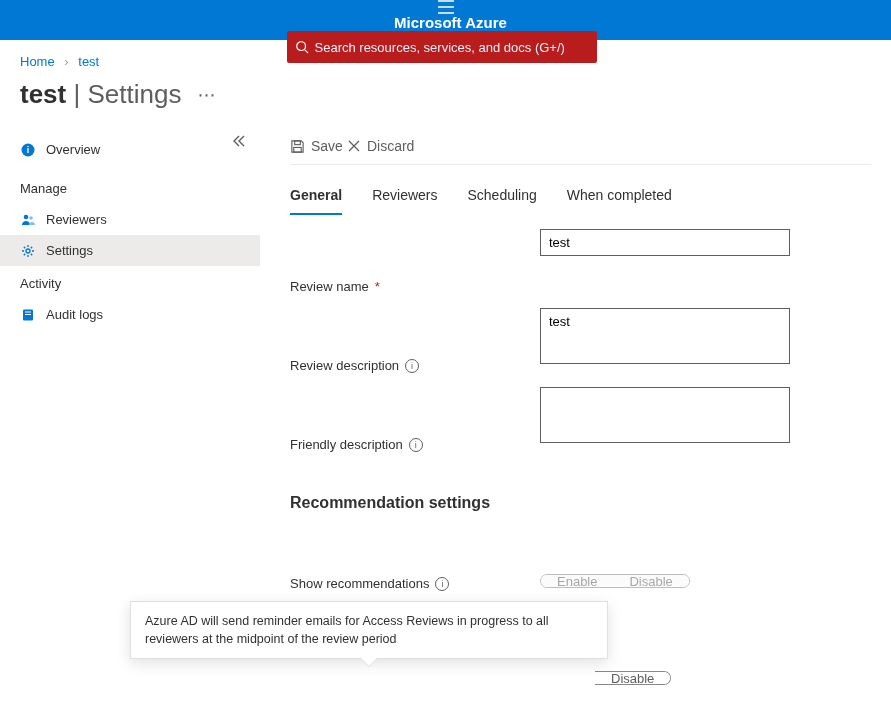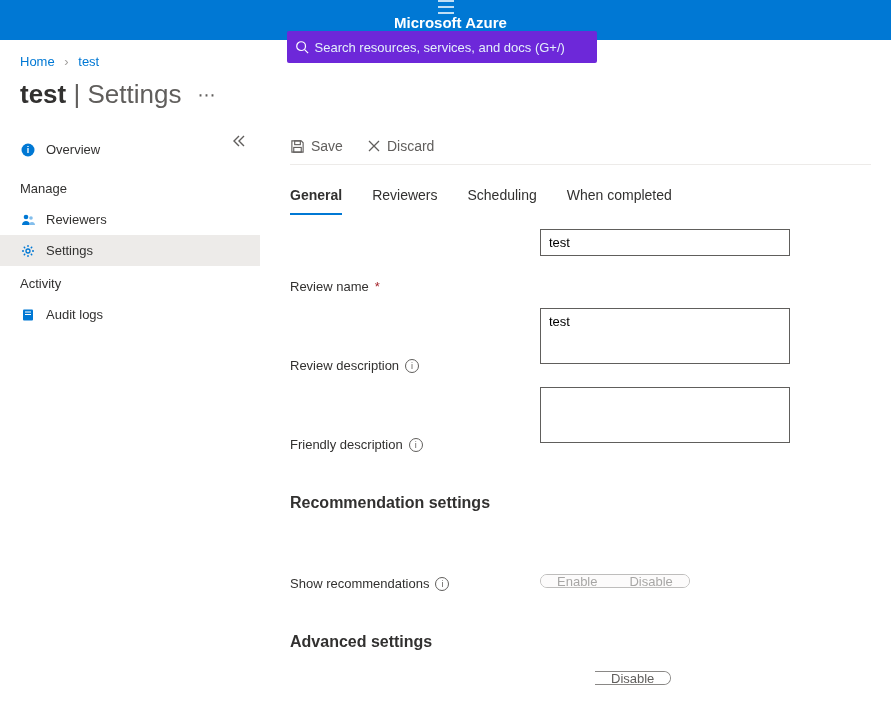--- a/index.html
+++ b/index.html
@@ -3,21 +3,21 @@
 <meta charset="utf-8">
 <style>
   * { box-sizing: border-box; margin: 0; padding: 0; font-family: "Segoe UI", -apple-system, sans-serif; }
   body { font-size: 13px; color: #323130; background: #fff; width: 891px; }
 
   
   .topbar { height: 40px; background: #0078d4; display: flex; align-items: center; color: #fff; flex-direction: column; }
   .hamburger { width: 48px; display: flex; align-items: center; justify-content: center; cursor: pointer; }
   .brand { font-size: 15px; font-weight: 600; padding-left: 10px; }
   .topbar-spacer { flex: 1; }
-  .search-wrap { width: 310px; height: 28px; background: #6d28d9; border-radius: 2px; display: flex; align-items: center; margin-right: 8px; padding: 16px 8px; gap: 6px; }
+  .search-wrap { width: 310px; height: 28px; background: #b91c1c; border-radius: 2px; display: flex; align-items: center; margin-right: 8px; padding: 16px 8px; gap: 6px; }
   .search-wrap input { flex:1; background: transparent; border: none; outline: none; color: #fff; font-size: 13px; }
   .search-wrap input::placeholder { color: #e3f0fb; }
 
   
   .breadcrumb { padding: 14px 20px 8px; font-size: 13px; color: #605e5c; }
   .breadcrumb a { color: #0078d4; text-decoration: none; }
   .breadcrumb .sep { color: #a19f9d; padding: 0 6px; }
 
   
   .page-title-row { padding: 2px 20px 20px; display: flex; align-items: center; gap: 12px; }
@@ -29,21 +29,21 @@
   .content { display: flex; }
   .sidebar { width: 260px; padding: 0 0 0 0; position: relative; }
   .collapse-caret { position: absolute; top: 4px; right: 14px; cursor: pointer; color: #605e5c; }
   .side-section { padding: 4px 0 6px; }
   .side-heading { font-size: 13px; font-weight: 400; color: #323130; padding: 10px 20px 8px; }
   .side-item { display: flex; align-items: center; gap: 10px; padding: 8px 20px; font-size: 13px; color: #323130; cursor: pointer; }
   .side-item.active { background: #edebe9; }
   .side-item .icon { width: 16px; display: inline-flex; align-items: center; justify-content: center; }
 
   .main { flex: 1; padding: 0 20px 40px 30px; }
-  .toolbar { display: flex; gap: 24px; padding: 8px 0 10px; border-bottom: 1px solid #edebe9; text-align: center; }
+  .toolbar { display: flex; gap: 4px; padding: 8px 0 10px; border-bottom: 1px solid #edebe9; text-align: center; }
   .tool-btn { display: inline-flex; align-items: center; gap: 6px; color: #605e5c; cursor: pointer; font-size: 14px; }
 
   .tabs { display: flex; gap: 30px; padding: 16px 0 0; border-bottom: none; }
   .tab { padding: 6px 0 10px; font-size: 14px; color: #323130; cursor: pointer; }
   .tab.active { font-weight: 600; border-bottom: 2px solid #0078d4; }
 
   .form-row { display: flex; align-items: flex-start; padding: 14px 0 0; }
   .form-label { width: 250px; padding-top: 6px; font-size: 13px; color: #323130; display: flex; align-items: center; gap: 6px; margin-top: 44px; }
   .req { color: #a4262c; }
   .info-icon { width:14px; height:14px; border:1px solid #605e5c; border-radius:50%; display:inline-flex; align-items:center; justify-content:center; font-size:9px; color:#605e5c; cursor:pointer; }
@@ -216,20 +216,23 @@
         <div class="form-control">
           <div class="toggle-group disabled">
             <div class="toggle-opt on">Enable</div>
             <div class="toggle-opt">Disable</div>
           </div>
         </div>
       </div>
 
       <h3 class="section">Advanced settings</h3>
 
+      <div class="tooltip" style="top:386px; left:-160px;">
+        <span>Azure AD will send reminder emails for Access Reviews in progress to all reviewers at the midpoint of the review period</span>
+      </div>
 
       <div class="form-row" style="visibility:hidden">
         <div class="form-label">&nbsp;</div>
         <div class="form-control">
           <div class="toggle-group">
             <div class="toggle-opt on active">Enable</div>
             <div class="toggle-opt">Disable</div>
           </div>
         </div>
       </div>

